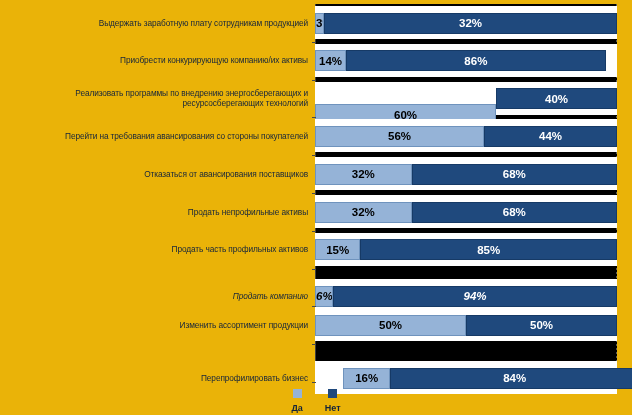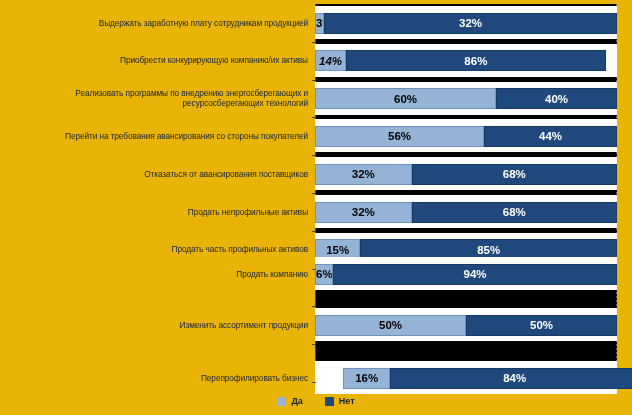--- a/index.html
+++ b/index.html
@@ -53,21 +53,21 @@
   }
   .seg-yes{background:#95b3d7;color:#000;border:1px solid #6f93bd;}
   .seg-no{background:#1f497d;color:#fff;border:1px solid #163a66;}
   .seg.clipped{justify-content:flex-start;}
 
   
   .legend{
     position:absolute;left:0;top:391px;width:632px;height:20px;
     display:flex;align-items:center;justify-content:center;gap:22px;
   }
-  .legend-item{display:flex;align-items:center;gap:5px;}
+  .legend-item{display:flex;align-items:center;gap:5px;flex-direction:column;}
   .legend-swatch{width:9px;height:9px;display:block;}
   .legend-swatch.yes{background:#95b3d7;}
   .legend-swatch.no{background:#1f497d;}
   .legend-text{color:#132339;font-size:9px;font-weight:bold;}
 </style>
 </head>
 <body>
 
 <div id="chart-root">
 
@@ -81,29 +81,29 @@
         <div class="row-label">Выдержать заработную плату сотрудникам продукцией</div>
         <div class="bar" style="width: 302px;">
           <div class="seg seg-yes clipped" style="width: 9.06px;">3%</div>
           <div class="seg seg-no" style="width: 292.94px;">32%</div>
         </div>
       </div>
       <div class="row" style="top: 41.8px;">
         <div class="row-band"></div>
         <div class="row-label">Приобрести конкурирующую компанию/их активы</div>
         <div class="bar" style="width: 302px;">
-          <div class="seg seg-yes" style="width: 31px; font-style: italic;">14%</div>
+          <div class="seg seg-yes" style="width: 31px;">14%</div>
           <div class="seg seg-no" style="width: 259.72px;">86%</div>
         </div>
       </div>
       <div class="row" style="top: 79.6px;">
         <div class="row-band"></div>
         <div class="row-label">Реализовать программы по внедрению энергосберегающих и ресурсосберегающих технологий</div>
         <div class="bar" style="width: 302px;">
-          <div class="seg seg-yes" style="width: 181.2px;">60%</div>
+          <div class="seg seg-yes" style="width: 181.2px; margin-top: 16px;">60%</div>
           <div class="seg seg-no" style="width: 120.8px;">40%</div>
         </div>
       </div>
       <div class="row" style="top: 117.4px;">
         <div class="row-band"></div>
         <div class="row-label">Перейти на требования авансирования со стороны покупателей</div>
         <div class="bar" style="width: 312px;">
           <div class="seg seg-yes" style="width: 169.12px;">56%</div>
           <div class="seg seg-no" style="width: 132.88px;">44%</div>
         </div>
@@ -125,21 +125,21 @@
         </div>
       </div>
       <div class="row" style="top: 230.8px;">
         <div class="row-band"></div>
         <div class="row-label">Продать часть профильных активов</div>
         <div class="bar" style="width: 302px;">
           <div class="seg seg-yes" style="width: 45.3px;">15%</div>
           <div class="seg seg-no" style="width: 256.7px;">85%</div>
         </div>
       </div>
-      <div class="row" style="top: 255px;">
+      <div class="row" style="top: 277px; font-style: italic;">
         <div class="row-band"></div>
         <div class="row-label">Продать компанию</div>
         <div class="bar" style="width: 302px;">
           <div class="seg seg-yes clipped" style="width: 18.12px;">6%</div>
           <div class="seg seg-no" style="width: 283.88px;">94%</div>
         </div>
       </div>
       <div class="row" style="top: 306.4px;">
         <div class="row-band"></div>
         <div class="row-label">Изменить ассортимент продукции</div>

